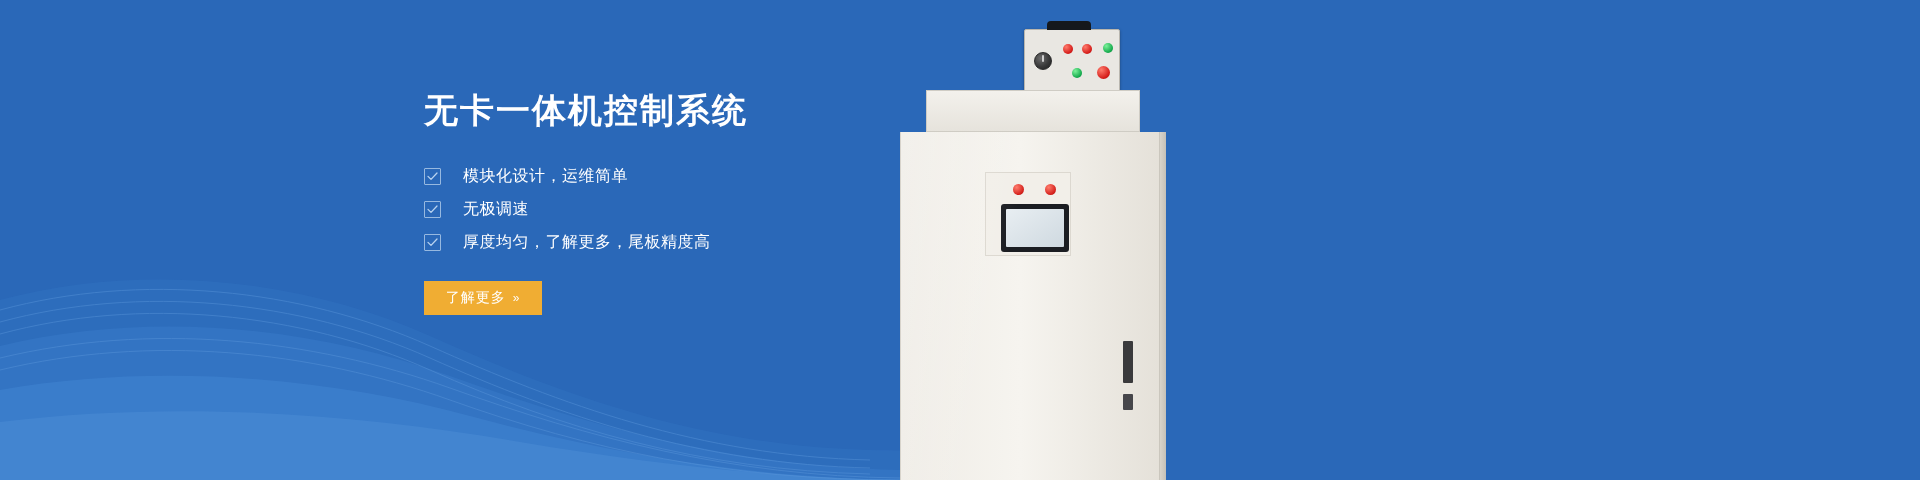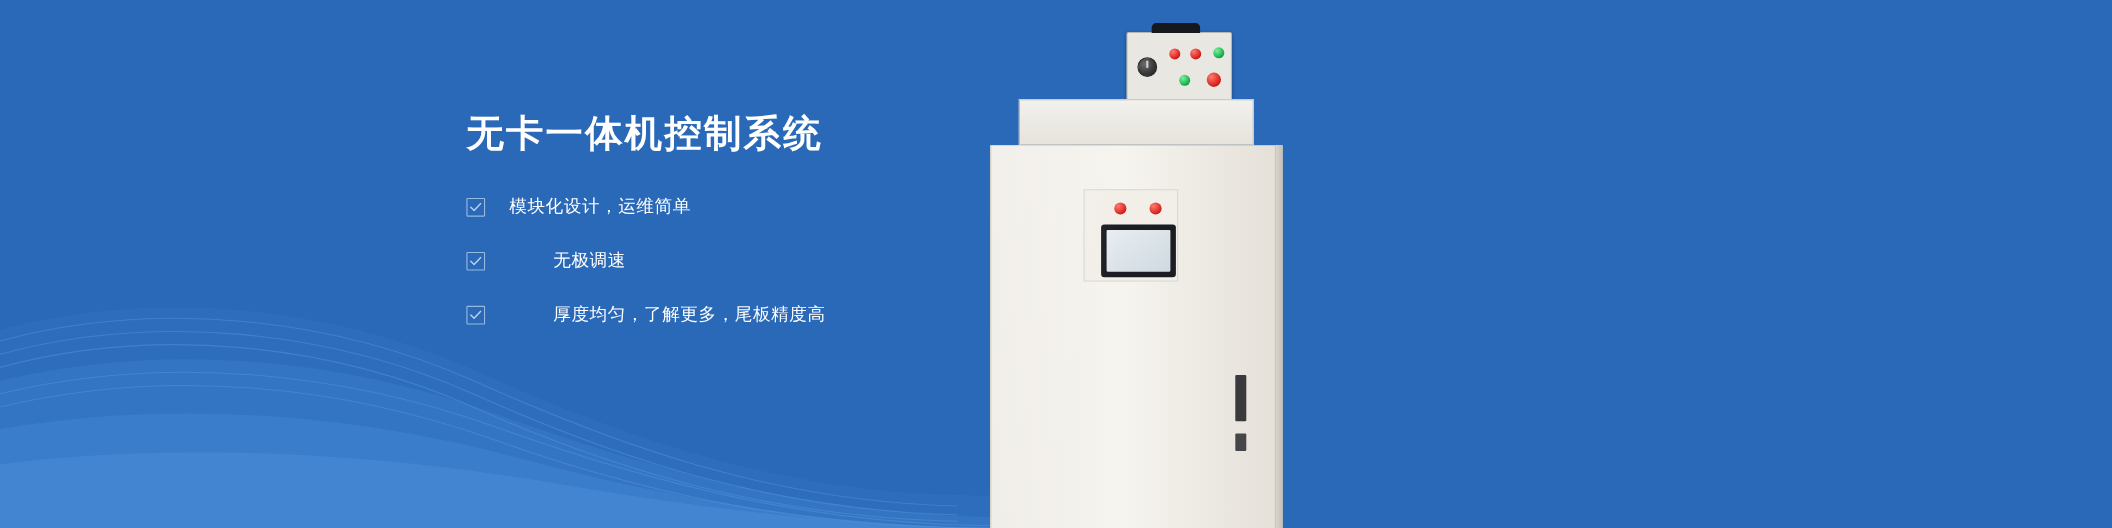--- a/index.html
+++ b/index.html
@@ -15,40 +15,40 @@
     overflow:hidden;
   }
 
   
   .waves { position:absolute; left:0; bottom:0; width:1100px; height:330px; pointer-events:none; }
   .waves svg { display:block; width:100%; height:100%; }
 
   
   .content {
     position:absolute;
-    left:424px; top:100px;
+    left:424px; top:88px;
     width:560px;
     z-index:6;
   }
   .hero-title {
     font-size:34px;
     font-weight:bold;
     color:#ffffff;
     letter-spacing:2px;
     line-height:44px;
     white-space:nowrap;
   }
   .feature-list { margin-top:28px; }
   .feature-item {
     display:flex;
     align-items:center;
     height:33px;
     margin-bottom:0px;
   }
-  .feature-item + .feature-item { margin-top:16px;gap:40px; }
+  .feature-item + .feature-item { margin-top:0px; }
   .check-box {
     width:17px; height:17px;
     border:1px solid #97b9e0;
     border-radius:1px;
     display:flex; align-items:center; justify-content:center;
     flex:none;
     margin-right:22px;
   }
   .check-box svg { display:block; }
   .feature-text {
@@ -234,20 +234,26 @@
         <span class="check-box">
           <svg width="11" height="9" viewBox="0 0 11 9" xmlns="http://www.w3.org/2000/svg">
             <path d="M1,4.4 L4,7.4 L10,1" stroke="#b9d3ef" stroke-width="1.3" fill="none" stroke-linecap="round" stroke-linejoin="round"></path>
           </svg>
         </span>
         <span class="feature-text">厚度均匀，了解更多，尾板精度高</span>
       </div>
 
     </div>
 
+    <div class="cta-wrap">
+      <button class="cta-button">
+        <span>了解更多</span>
+        <span class="chev">»</span>
+      </button>
+    </div>
 
   </div>
 
   <div class="machine">
 
     <div class="ctrl-box">
       <span class="knob"></span>
       <span class="lamp red" style="left:38px; top:14px;"></span>
       <span class="lamp red" style="left:57px; top:14px;"></span>
       <span class="lamp green" style="left:78px; top:13px;"></span>

